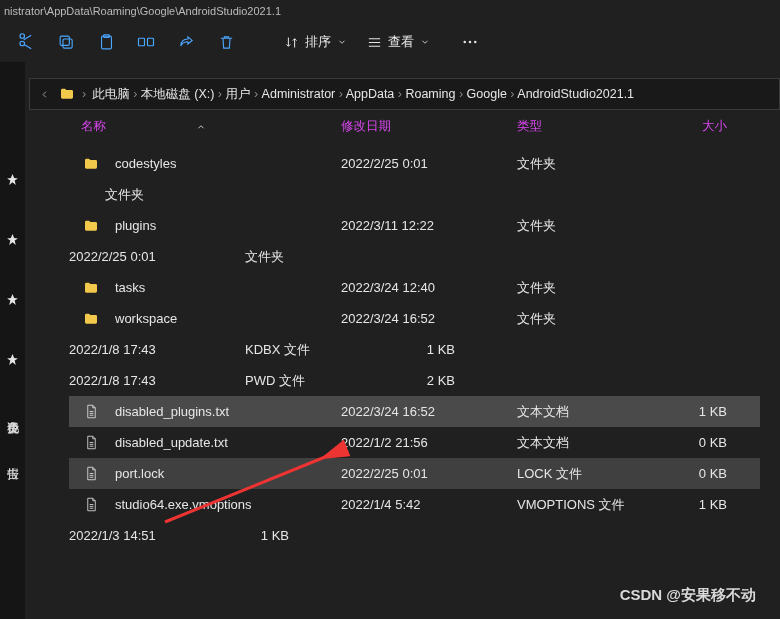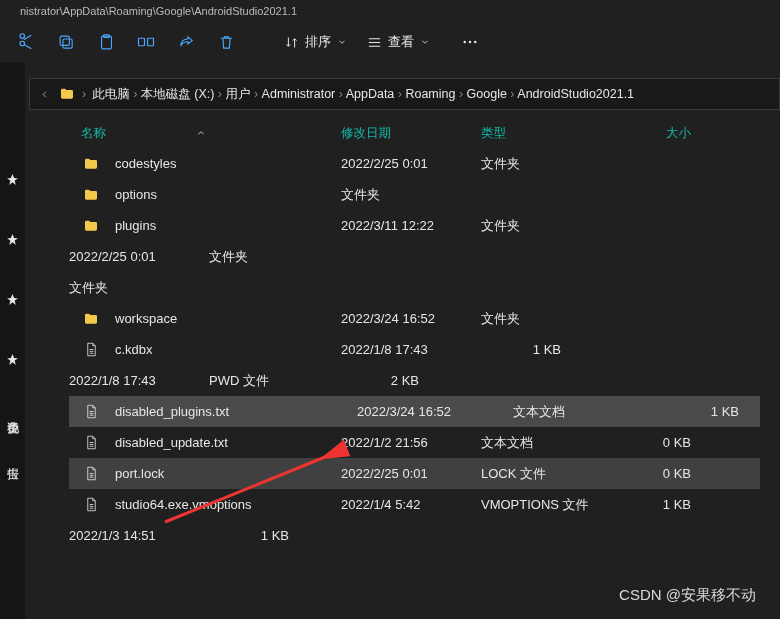--- a/index.html
+++ b/index.html
@@ -1,45 +1,45 @@
 <!DOCTYPE html>
 <html><head>
 <meta charset="utf-8">
 <style>
   html,body{margin:0;padding:0;background:#202020;color:#e6e6e6;font-family:"Microsoft YaHei","Segoe UI",Arial,sans-serif;font-size:13px;width:780px;height:619px;overflow:hidden;}
-  .title-bar{height:22px;font-size:11px;color:#bbb;display:flex;align-items:center;padding-left:20px;}
+  .title-bar{height:22px;font-size:11px;color:#bbb;display:flex;align-items:center;padding-left:4px;}
   .toolbar{height:40px;display:flex;align-items:center;padding:0 6px;gap:0;}
   .tb-btn{width:40px;height:32px;display:flex;align-items:center;justify-content:center;cursor:pointer;}
   .tb-sep{width:28px;}
   .tb-text-btn{height:32px;display:flex;align-items:center;gap:6px;cursor:pointer;padding:0 10px;color:#e6e6e6;}
   svg{display:block;}
   .content{position:absolute;left:0;right:0;top:62px;bottom:0;display:flex;}
   .rail{width:25px;background:#151515;padding-top:110px;display:flex;flex-direction:column;align-items:center;gap:46px;}
   .pin{width:14px;height:14px;display:flex;align-items:center;justify-content:center;}
   .rail-label{writing-mode:vertical-rl;font-size:12px;color:#dcdcdc;cursor:pointer;}
   .main{flex:1;position:relative;}
   .breadcrumb{position:absolute;left:4px;right:0;top:16px;height:30px;background:#191919;border:1px solid #3a3a3a;display:flex;align-items:center;padding:0 6px;gap:6px;font-size:12.5px;}
   .bc-back{width:16px;display:flex;align-items:center;justify-content:center;color:#aaa;cursor:pointer;}
   .bc-item{cursor:pointer;white-space:nowrap;}
   .bc-sep{color:#888;cursor:default;}
   .bc-folder{width:18px;height:16px;}
   .files{position:absolute;left:44px;right:20px;top:56px;}
-  .hdr{display:flex;height:30px;align-items:center;color:#14b8a6;font-size:12.5px;}
+  .hdr{display:flex;height:30px;align-items:flex-start;color:#d946ef;font-size:12.5px;}
   .c-name{flex:0 0 260px;padding-left:12px;display:flex;align-items:center;gap:6px;}
   .c-date{flex:0 0 140px;}
-  .c-type{flex:0 0 130px;}
+  .c-type{flex:0 0 130px;margin-left:36px;}
   .c-size{flex:0 0 80px;text-align:right;padding-right:10px;}
   .sort-caret{margin-left:84px;}
   .row{display:flex;height:31px;align-items:center;cursor:pointer;font-size:13px;}
-  .row.sel{background:#4a4a4a;gap:16px;}
+  .row.sel{background:#4a4a4a;}
   .row.foc{background:#404040;}
   .icon-cell{width:20px;height:20px;margin-right:8px;display:flex;align-items:center;justify-content:center;}
   .folder-ic{fill:#f3c94c;}
   .file-ic{stroke:#e6e6e6;fill:none;stroke-width:1.3;}
-  .watermark{position:absolute;right:24px;bottom:14px;font-size:15px;color:#d9d9d9;}
+  .watermark{position:absolute;right:24px;bottom:14px;font-size:15px;color:#d9d9d9;font-weight:bold;}
   .arrow-annot{position:absolute;pointer-events:none;left:130px;top:390px;width:180px;height:90px;overflow:visible;}
 </style>
 </head>
 <body>
 
 <div class="title-bar">
   <span>nistrator\AppData\Roaming\Google\AndroidStudio2021.1</span>
 </div>
 
 <div class="toolbar">
@@ -164,78 +164,70 @@
                   <path class="folder-ic" d="M3 6a2 2 0 0 1 2-2h4l2 2h8a2 2 0 0 1 2 2v9a2 2 0 0 1-2 2H5a2 2 0 0 1-2-2V6z"></path>
                 </svg>
               </span>
               <span>codestyles</span>
             </div>
             <div class="c-date">2022/2/25 0:01</div>
             <div class="c-type">文件夹</div>
             <div class="c-size"></div>
           </div>
           <div class="row">
+            <div class="c-type">文件夹</div>
+            <div class="c-size"></div>
+          </div>
+          <div class="row">
             <div class="c-name">
               <span class="icon-cell">
                 <svg width="18" height="16" viewBox="0 0 24 24">
                   <path class="folder-ic" d="M3 6a2 2 0 0 1 2-2h4l2 2h8a2 2 0 0 1 2 2v9a2 2 0 0 1-2 2H5a2 2 0 0 1-2-2V6z"></path>
                 </svg>
               </span>
-              <span>options</span>
-            </div>
+              <span>plugins</span>
+            </div>
+            <div class="c-date">2022/3/11 12:22</div>
+            <div class="c-type">文件夹</div>
+            <div class="c-size"></div>
+          </div>
+          <div class="row">
+            <div class="c-date">2022/2/25 0:01</div>
             <div class="c-type">文件夹</div>
             <div class="c-size"></div>
           </div>
           <div class="row">
             <div class="c-name">
               <span class="icon-cell">
                 <svg width="18" height="16" viewBox="0 0 24 24">
                   <path class="folder-ic" d="M3 6a2 2 0 0 1 2-2h4l2 2h8a2 2 0 0 1 2 2v9a2 2 0 0 1-2 2H5a2 2 0 0 1-2-2V6z"></path>
                 </svg>
               </span>
-              <span>plugins</span>
-            </div>
-            <div class="c-date">2022/3/11 12:22</div>
-            <div class="c-type">文件夹</div>
-            <div class="c-size"></div>
-          </div>
-          <div class="row">
-            <div class="c-date">2022/2/25 0:01</div>
-            <div class="c-type">文件夹</div>
-            <div class="c-size"></div>
-          </div>
-          <div class="row">
+              <span>tasks</span>
+            </div>
+            <div class="c-date">2022/3/24 12:40</div>
             <div class="c-type">文件夹</div>
             <div class="c-size"></div>
           </div>
           <div class="row">
             <div class="c-name">
               <span class="icon-cell">
                 <svg width="18" height="16" viewBox="0 0 24 24">
                   <path class="folder-ic" d="M3 6a2 2 0 0 1 2-2h4l2 2h8a2 2 0 0 1 2 2v9a2 2 0 0 1-2 2H5a2 2 0 0 1-2-2V6z"></path>
                 </svg>
               </span>
               <span>workspace</span>
             </div>
             <div class="c-date">2022/3/24 16:52</div>
             <div class="c-type">文件夹</div>
             <div class="c-size"></div>
           </div>
           <div class="row">
-            <div class="c-name">
-              <span class="icon-cell">
-                <svg width="15" height="17" viewBox="0 0 24 24">
-                  <path class="file-ic" d="M6 2h8l4 4v16H6V2z"></path>
-                  <path class="file-ic" d="M14 2v4h4"></path>
-                  <path class="file-ic" d="M9 12h6M9 15h6M9 18h6"></path>
-                </svg>
-              </span>
-              <span>c.kdbx</span>
-            </div>
             <div class="c-date">2022/1/8 17:43</div>
+            <div class="c-type">KDBX 文件</div>
             <div class="c-size">1 KB</div>
           </div>
           <div class="row">
             <div class="c-date">2022/1/8 17:43</div>
             <div class="c-type">PWD 文件</div>
             <div class="c-size">2 KB</div>
           </div>
           <div class="row sel">
             <div class="c-name">
               <span class="icon-cell">

